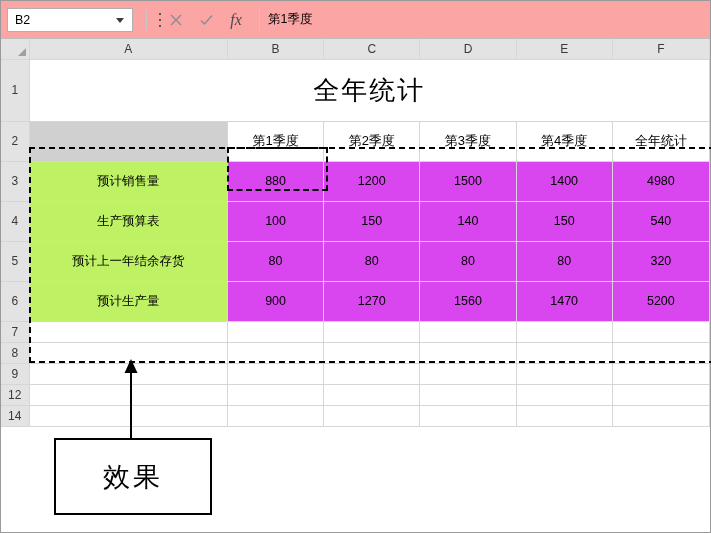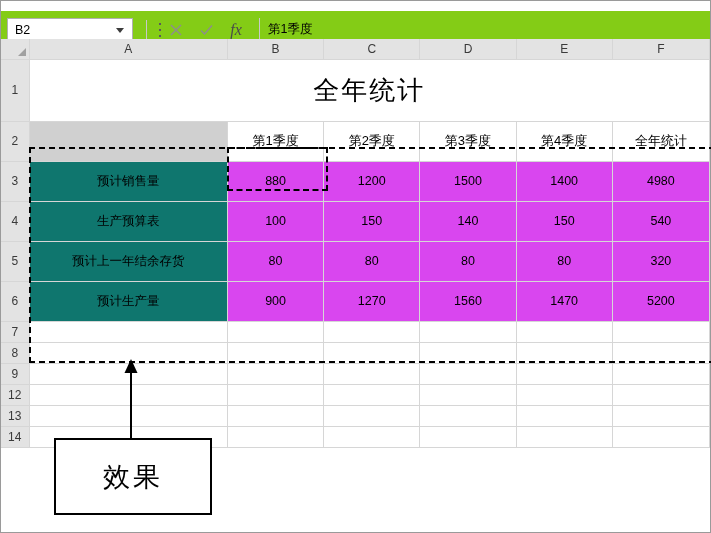--- a/index.html
+++ b/index.html
@@ -19,25 +19,25 @@
     position: relative;
     width: 711px;
     height: 533px;
     box-sizing: border-box;
     border: 1px solid #9a9a9a;
   }
 
   
   .formula-bar {
     position: absolute;
-    top: 10px;
+    top: 0;
     left: 0;
     width: 709px;
     height: 38px;
-    background: #84cc16;
+    background: #fca5a5;
     border-bottom: 1px solid #bdbdbd;
     display: flex;
     align-items: center;
     box-sizing: border-box;
   }
   .name-box {
     width: 126px;
     height: 24px;
     margin-left: 6px;
     border: 1px solid #b0b0b0;
@@ -187,21 +187,21 @@
     border-right: 1px solid transparent;
   }
   .hdr-cell {
     background: #ffffff;
     font-weight: bold;
     font-size: 13px;
     text-align: center;
     border: 1px solid #000000;
   }
   .lbl-cell {
-    background: #0f766e;
+    background: #bef264;
     font-weight: bold;
     font-size: 12.5px;
     text-align: center;
     border-right: 1px solid #ffffff;
     border-bottom: 1px solid #ffffff;
   }
   .data-cell {
     background: #d946ef;
     font-size: 12.5px;
     text-align: center;
@@ -394,29 +394,20 @@
       <tr style="height:21px">
         <td class="rowhead">12</td>
         <td class="cell"></td>
         <td class="cell"></td>
         <td class="cell"></td>
         <td class="cell"></td>
         <td class="cell"></td>
         <td class="cell"></td>
       </tr>
       <tr style="height:21px">
-        <td class="rowhead">13</td>
-        <td class="cell"></td>
-        <td class="cell"></td>
-        <td class="cell"></td>
-        <td class="cell"></td>
-        <td class="cell"></td>
-        <td class="cell"></td>
-      </tr>
-      <tr style="height:21px">
         <td class="rowhead">14</td>
         <td class="cell"></td>
         <td class="cell"></td>
         <td class="cell"></td>
         <td class="cell"></td>
         <td class="cell"></td>
         <td class="cell"></td>
       </tr>
     </tbody>
       </table>

